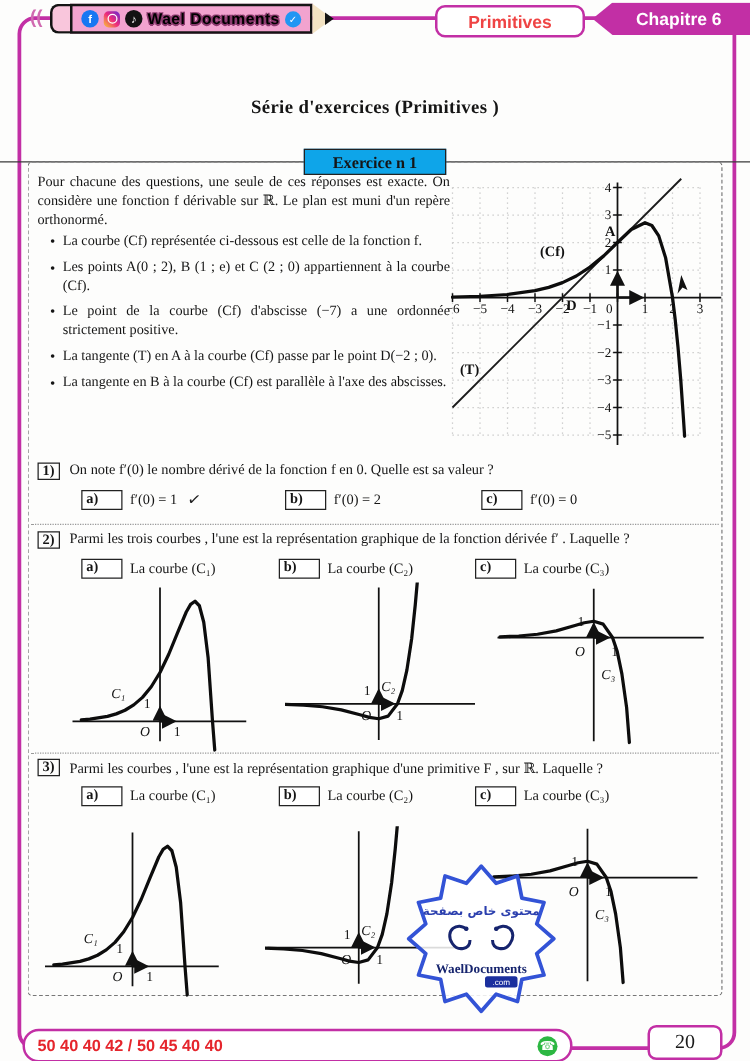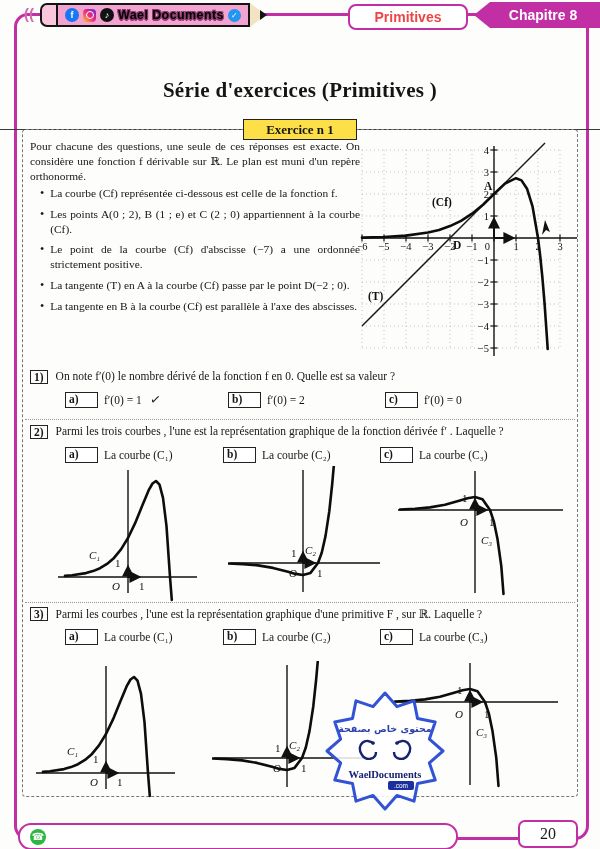--- a/index.html
+++ b/index.html
@@ -28,24 +28,24 @@
        border-left:16px solid #f3e3c3;position:relative}
   .tip:after{content:"";position:absolute;left:-6px;top:-5px;border-top:5px solid transparent;
        border-bottom:5px solid transparent;border-left:7px solid #141414}
   .tab{left:348px;top:4px;width:116px;height:22px;background:#fff;border:2.5px solid #c22fa5;border-radius:8px;
        display:flex;align-items:center;justify-content:center;font:bold 14px "Liberation Sans",sans-serif;color:#ef4444}
   .chap{left:474px;top:2px;width:126px;height:26px;background:#c22fa5;
         clip-path:polygon(16px 0,100% 0,100% 100%,16px 100%,0 50%);
         display:flex;align-items:center;justify-content:center;padding-left:12px;box-sizing:border-box;
         font:bold 14px "Liberation Sans",sans-serif;color:#fff}
   
-  .title{left:0;top:78px;width:600px;text-align:center;font-size:21px;font-weight:bold;letter-spacing:.3px}
+  .title{left:0;top:78px;width:600px;text-align:center;font-size:15px;font-weight:bold;letter-spacing:.3px}
   .exline{left:0;top:129px;width:600px;border-top:1.6px solid #3a3a3a}
   .exbox{left:22px;top:129px;width:554px;height:666px;border:1.2px dashed #777;border-radius:4px}
-  .exlabel{left:243px;top:119px;width:112px;height:19px;background:#fde047;border:1.6px solid #222;
+  .exlabel{left:243px;top:119px;width:112px;height:19px;background:#0ea5e9;border:1.6px solid #222;
            display:flex;align-items:center;justify-content:center;font:bold 13px "Liberation Serif",serif;z-index:2}
   
   .intro{left:30px;top:139px;width:330px;font-size:11.4px;line-height:1.33;text-align:justify}
   .bullets{left:40px;top:186px;width:320px;font-size:11.4px;line-height:1.3}
   .bullet{display:flex;gap:6px;margin-bottom:6px;text-align:justify}
   .dot{flex:0 0 auto;font-size:12px;line-height:1.2}
   
   .qrow{font-size:11.5px;display:flex;align-items:flex-start;gap:8px}
   .qnum{border:1.3px solid #222;padding:0 3px;font-weight:bold;flex:0 0 auto}
   .okey{border:1.4px solid #222;width:33px;height:16px;font-weight:bold;padding-left:3px;box-sizing:border-box;
@@ -119,21 +119,21 @@
     <span class="ig">
         <span class="ig-lens"></span>
       </span>
     <span class="sicon tk">♪</span>
     <span class="brand">Wael Documents</span>
     <span class="verif">✓</span>
   </div>
   <div class="tip"></div>
 </div>
 <div class="abs tab">Primitives</div>
-<div class="abs chap">Chapitre 8</div>
+<div class="abs chap">Chapitre 6</div>
 
 <div class="abs title">Série d'exercices (Primitives )</div>
 <div class="abs exline"></div>
 <div class="abs exbox"></div>
 <div class="abs exlabel">Exercice n 1</div>
 
 <div class="abs intro">Pour chacune des questions, une seule de ces réponses est exacte. On considère une fonction f dérivable sur ℝ. Le plan est muni d'un repère orthonormé.</div>
 <div class="abs bullets">
   <div class="bullet">
       <span class="dot">•</span>
@@ -355,15 +355,16 @@
     <path d="M74,56 c8,-8 19,1 12,11 c-4,6 -14,5 -14,-3" fill="none" stroke="#16246e" stroke-width="2.4"></path>
     <circle cx="51" cy="55" r="1.8" fill="#16246e"></circle>
       <circle cx="75" cy="55" r="1.8" fill="#16246e"></circle>
     <text x="63" y="90" text-anchor="middle" font-size="10.5" font-weight="bold" fill="#16246e" font-family="Liberation Serif, serif">WaelDocuments</text>
     <rect x="66" y="93" width="26" height="9" rx="2" fill="#1b2f9e"></rect>
     <text x="79" y="100" text-anchor="middle" font-size="6.5" fill="#fff" font-family="Liberation Sans, sans-serif">.com</text>
   </svg>
 </div>
 
 <div class="abs fpill">
+  <span class="phones">50 40 40 42 / 50 45 40 40</span>
   <span class="wa">☎</span>
 </div>
 <div class="abs pagebox">20</div>
 
 </body></html>

